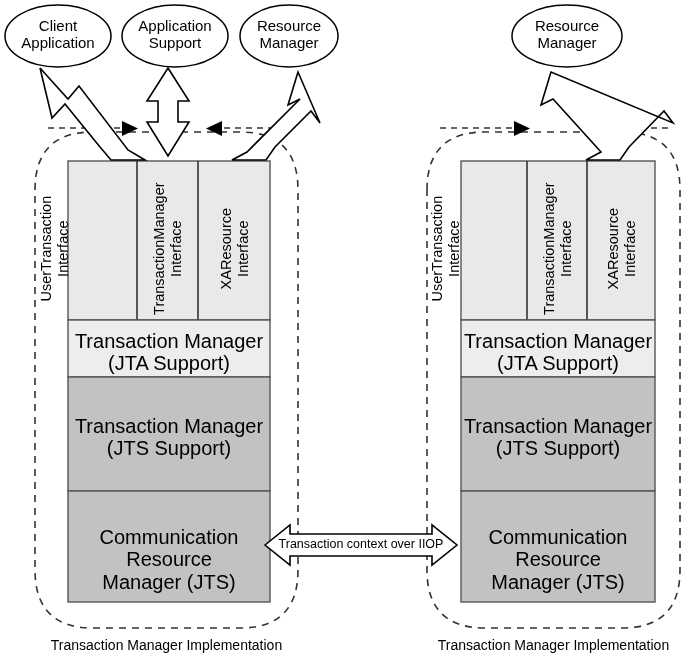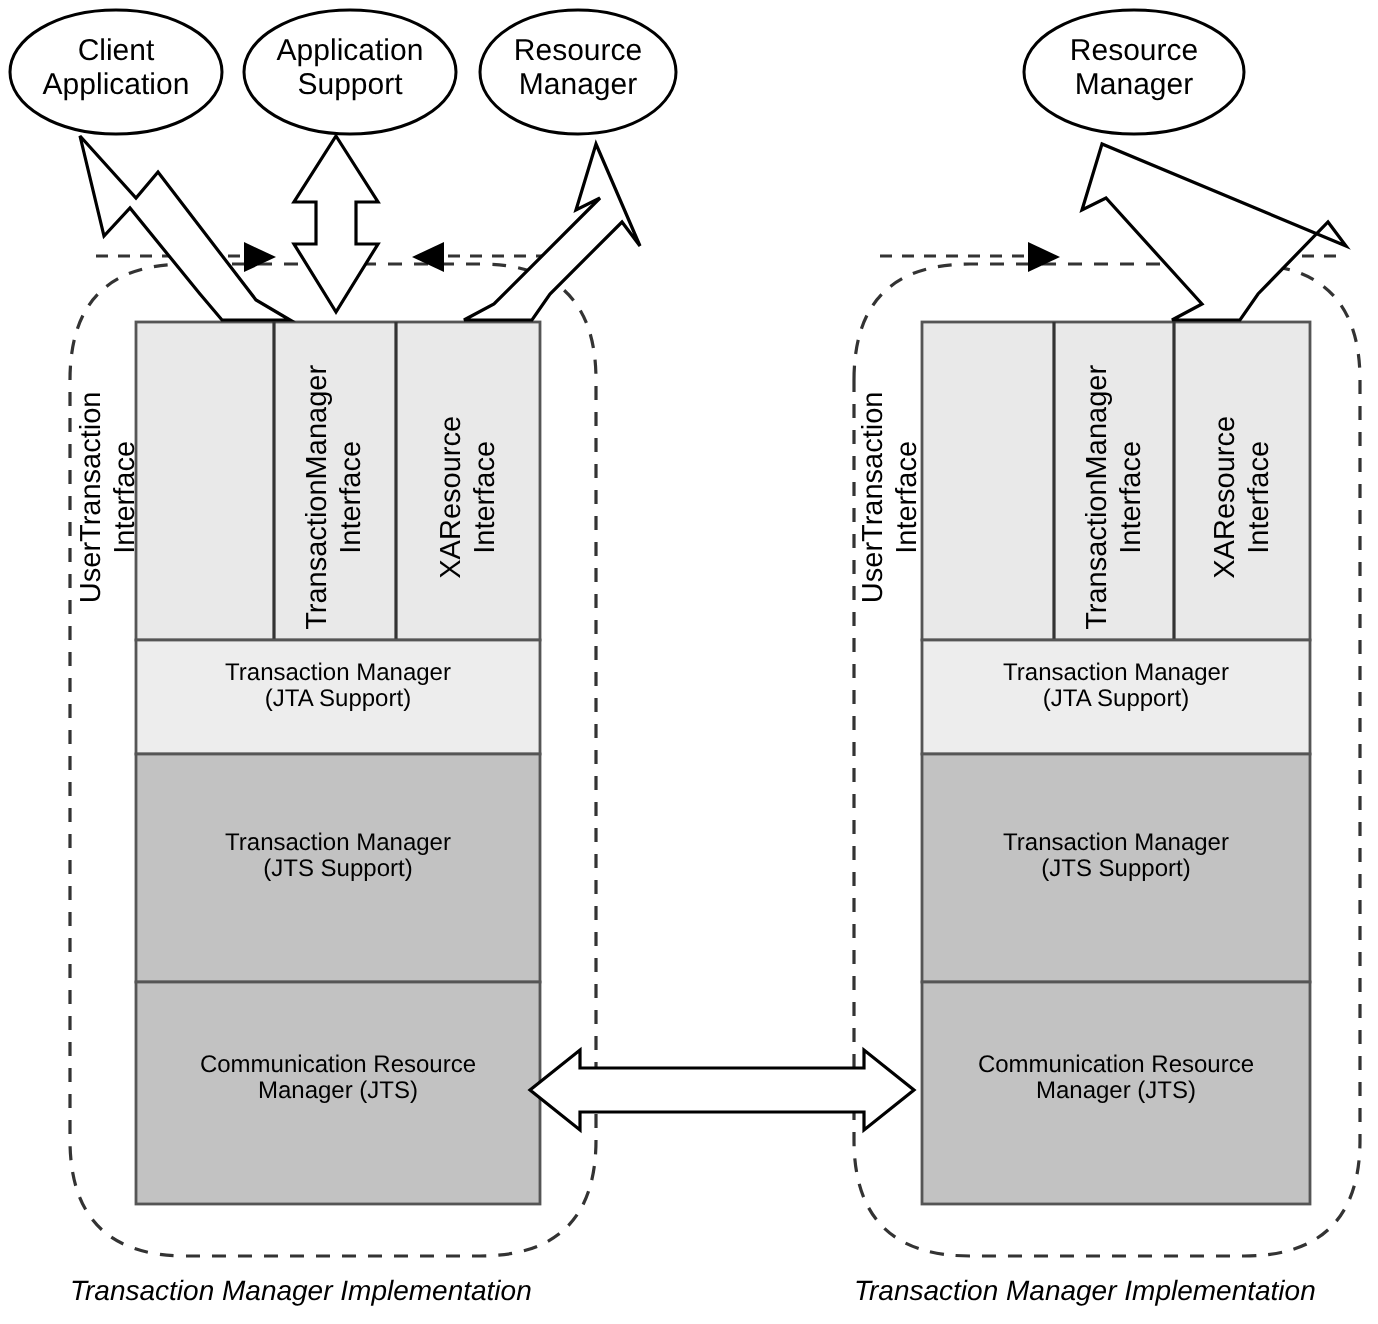--- a/index.html
+++ b/index.html
@@ -1,23 +1,23 @@
 <!DOCTYPE html>
 <html><head>
 <meta charset="utf-8">
 <style>
   html,body{margin:0;padding:0;background:#ffffff;}
   body{font-family:"Liberation Sans", sans-serif;color:#000;}
   #stage{position:relative;width:689px;height:662px;overflow:hidden;background:#fff;}
   svg.layer{position:absolute;left:0;top:0;width:689px;height:662px;}
   .lbl{position:absolute;text-align:center;line-height:1.12;color:#000;}
   .ell-label{font-size:15px;}
-  .box-label{font-size:12px;}
+  .box-label{font-size:20px;}
   .vlabel{position:absolute;transform-origin:50% 50%;white-space:nowrap;font-size:14.5px;text-align:center;line-height:1.15;}
-  .caption{position:absolute;font-size:14px;white-space:nowrap;font-style:italic;}
+  .caption{position:absolute;font-size:14px;text-align:center;white-space:nowrap;}
   .iiop{position:absolute;font-size:12.5px;text-align:center;white-space:nowrap;}
 </style>
 </head>
 <body>
 
 <div id="stage">
 
   <svg class="layer" viewBox="0 0 689 662">
 
     <path d="M 35 190 Q 35 132 93 132 L 240 132 Q 298 132 298 190 L 298 570 Q 298 628 240 628 L 93 628 Q 35 628 35 570 Z" fill="none" stroke="#333" stroke-width="1.6" stroke-dasharray="7,6"></path>
@@ -144,18 +144,19 @@
   <div class="lbl box-label" style="left:461px;top:415px;width:194px;">
     <div>Transaction Manager</div>
     <div>(JTS Support)</div>
   </div>
 
   <div class="lbl box-label" style="left:457px;top:526px;width:202px;">
     <div>Communication Resource</div>
     <div>Manager (JTS)</div>
   </div>
 
+  <div class="iiop" style="left:272px;top:537px;width:178px;">Transaction context over IIOP</div>
 
   <div class="caption" style="left:35px;top:637px;width:263px;">Transaction Manager Implementation</div>
 
   <div class="caption" style="left:427px;top:637px;width:253px;">Transaction Manager Implementation</div>
 
 </div>
 
 </body></html>

